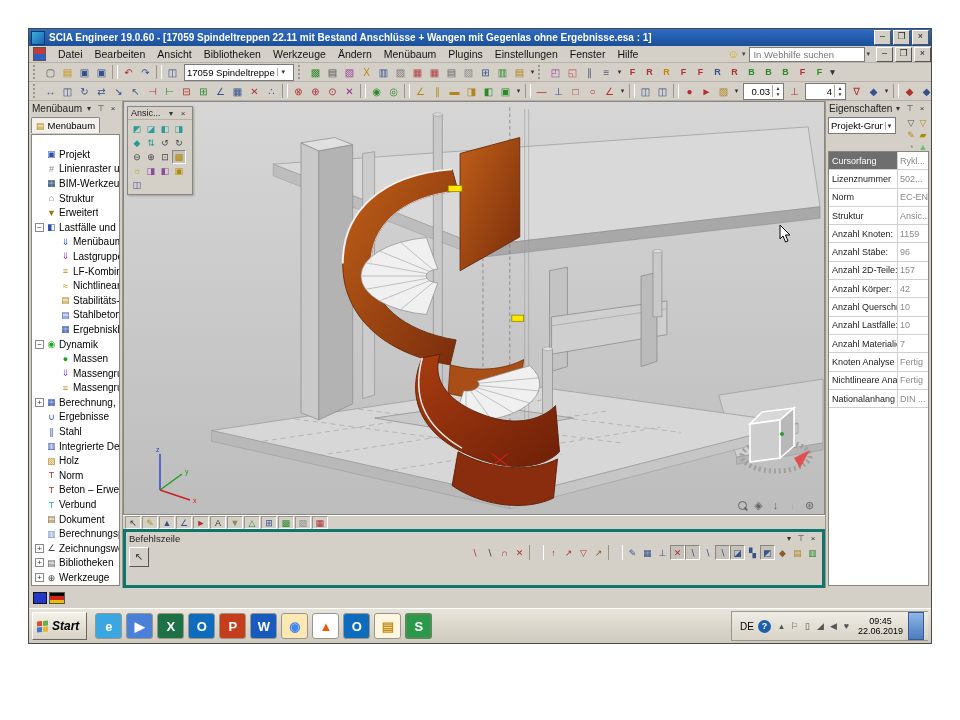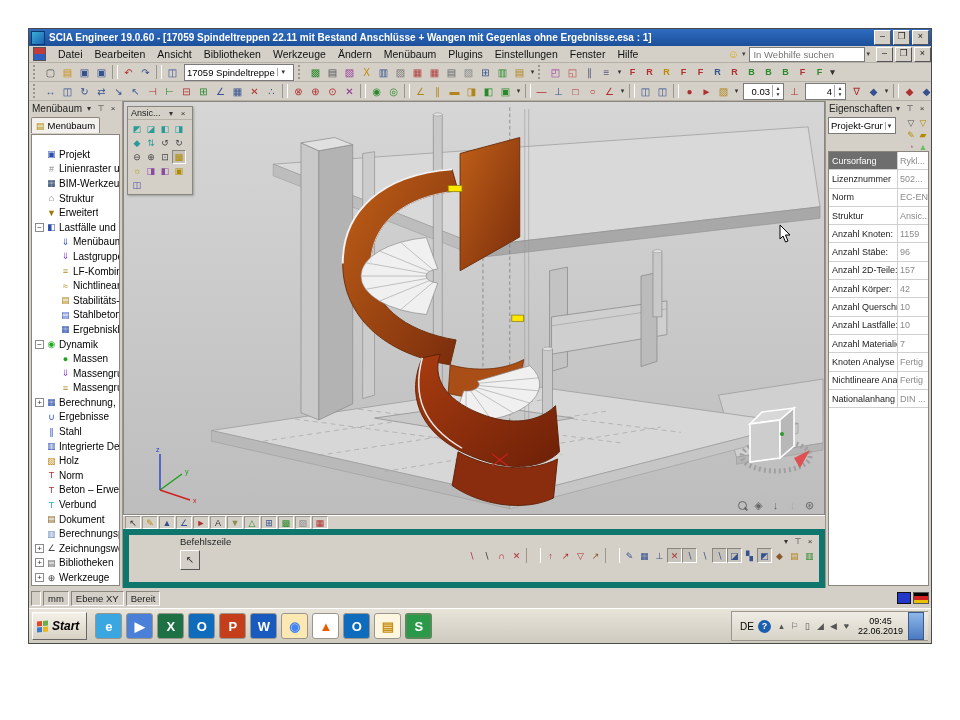--- a/index.html
+++ b/index.html
@@ -79,21 +79,21 @@
   .mag{position:relative;}
   .mag::before{content:"";position:absolute;left:4px;top:3px;width:7px;height:7px;border:1.4px solid #666;border-radius:50%;}
   .mag::after{content:"";position:absolute;left:10px;top:10px;width:4px;height:1.6px;background:#666;transform:rotate(45deg);}
   .axes{position:absolute;left:18px;bottom:10px;}
   .cursor{position:absolute;left:655px;top:122px;pointer-events:none;}
   
   .viewtabs{position:absolute;left:0;right:0;bottom:59px;height:14px;background:#d4d0c8;border-top:1px solid #fff;
     display:flex;align-items:center;padding-left:2px;box-sizing:border-box;}
   .viewtabs .tbi{width:16px;height:13px;font-size:9px;border:1px solid #9a968e;border-right-color:#fff;border-bottom-color:#fff;margin-right:1px;background:#d4d0c8;}
   
-  .command{position:absolute;left:0;right:0;bottom:0;height:59px;background:#d4d0c8;border:6px solid #0f766e;box-sizing:border-box;padding-left:48px;}
+  .command{position:absolute;left:0;right:0;bottom:0;height:59px;background:#d4d0c8;border:3px solid #0f766e;box-sizing:border-box;}
   .command .phead{height:13px;font-size:9.5px;}
   .cmdbody{position:relative;height:30px;}
   .cmdarrow{position:absolute;left:3px;top:2px;width:18px;height:18px;background:#d4d0c8;border:1px solid #fff;
     border-right-color:#555;border-bottom-color:#555;font-size:10px;text-align:center;line-height:17px;color:#222;}
   .snapbar{position:absolute;right:2px;top:0;display:flex;align-items:center;}
   .snapbar .tbi{width:15px;height:15px;font-size:9px;}
   .cmdinput{position:absolute;left:2px;right:2px;bottom:2px;height:13px;background:#fff;border:1px solid #7a7a7a;
     font-size:9.5px;padding:0 3px;font-family:"Liberation Sans",sans-serif;box-sizing:border-box;}
   
   .rightpanel{position:absolute;right:0;top:0;bottom:0;width:106px;background:#d4d0c8;border-left:1px solid #9a968e;box-sizing:border-box;}
@@ -1097,27 +1097,20 @@
         </div>
           <div class="prow">
           <span class="plabel">Nationalanhang</span>
           <span class="pvalue">DIN ...</span>
         </div>
         </div>
     </div>
   </div>
 
   <div class="statusbar">
-    <span style="display:flex;flex:1;align-items:center;">
-
-    <span class="sseg w60"></span>
-        <span class="sseg">mm</span>
-        <span class="sseg">Ebene XY</span>
-        <span class="sseg grow">Bereit</span>
-      </span>
     <span class="bks-blue"></span>
     <span class="flag-de"></span>
   </div>
 
   <div class="taskbar">
     <span class="startbtn">
       <span class="winlogo">
         <i style="background:#e04a2a;"></i>
           <i style="background:#6ab04a;"></i>
         <i style="background:#3a7ad0;"></i>

